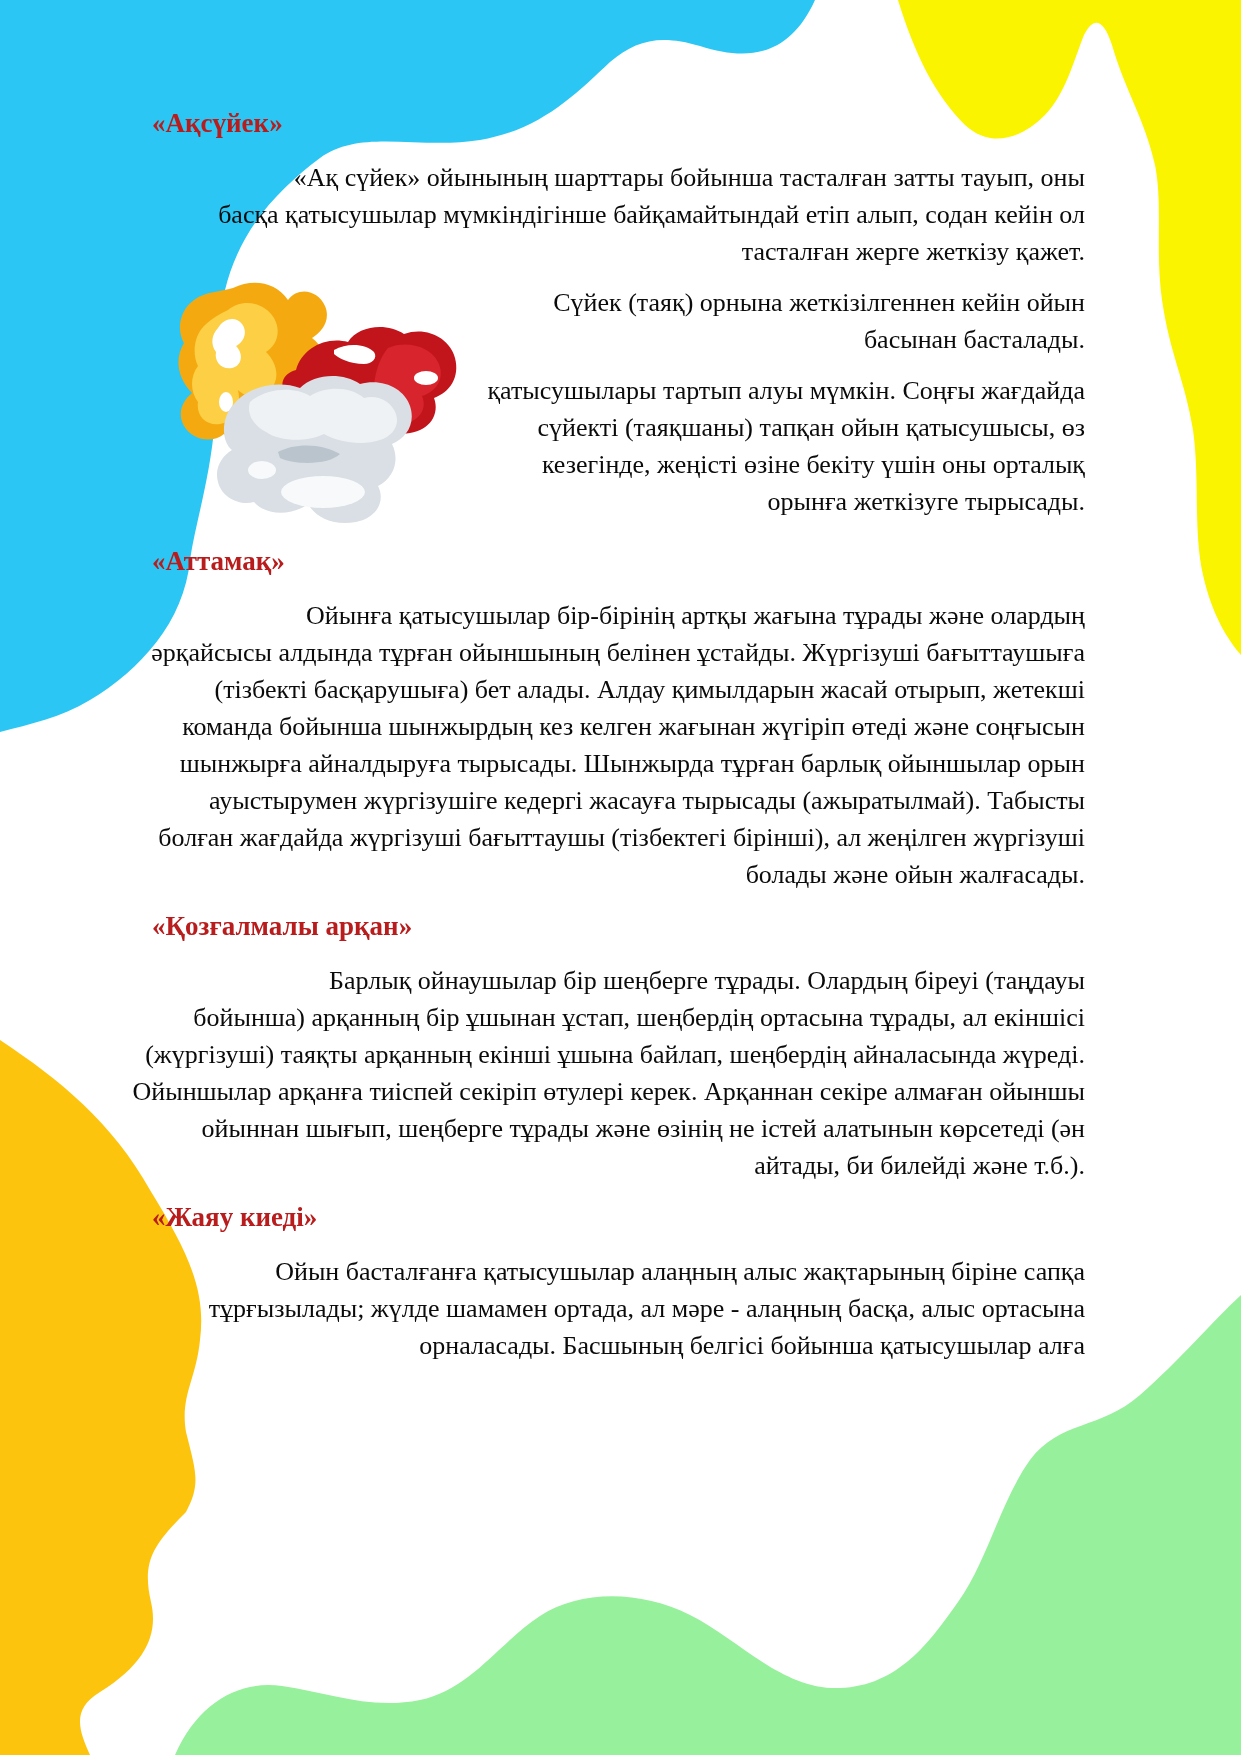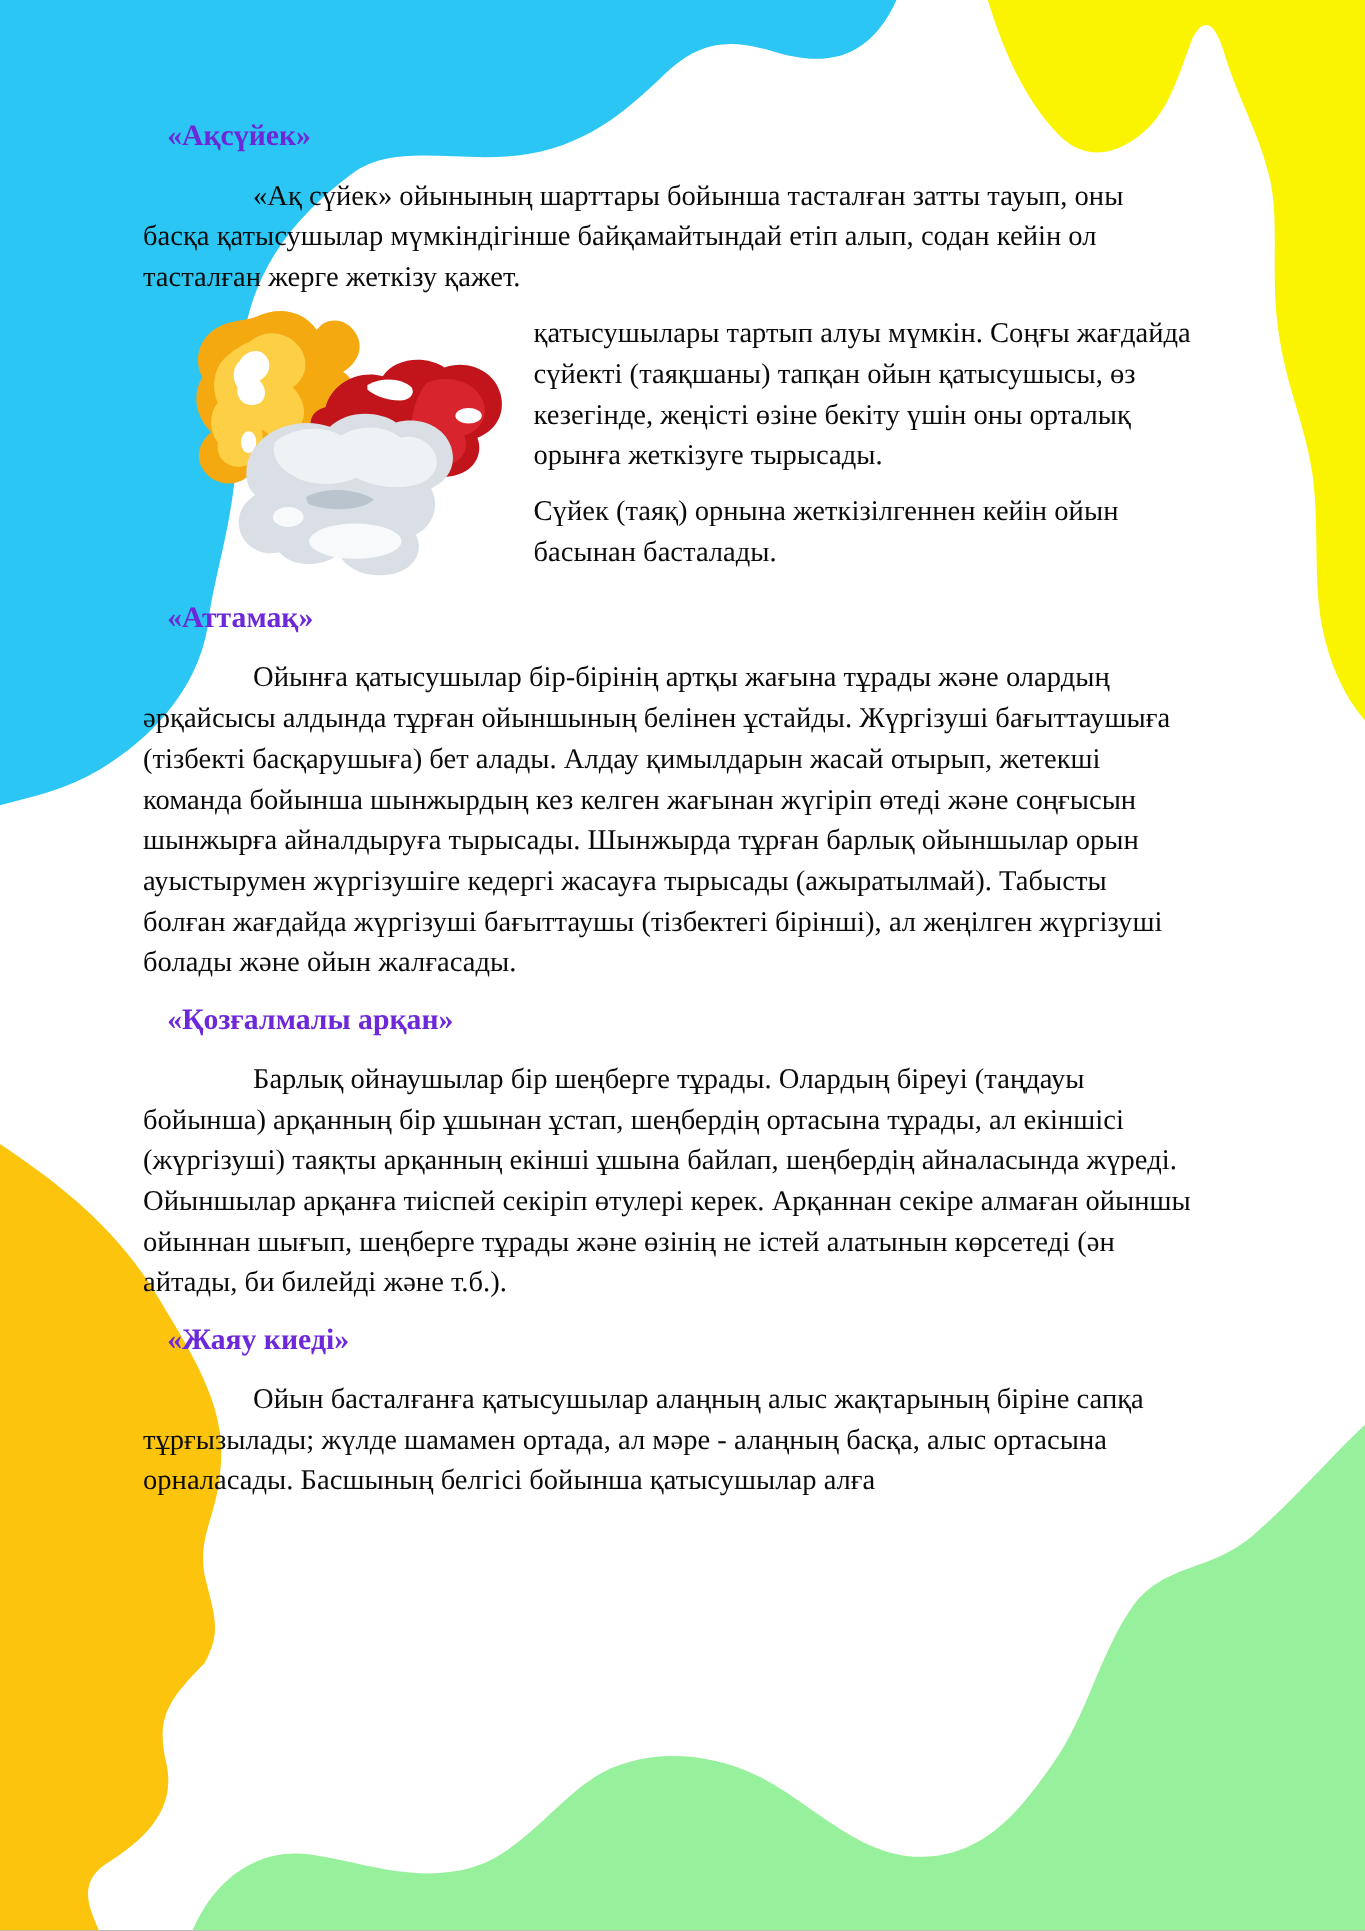--- a/index.html
+++ b/index.html
@@ -14,26 +14,26 @@
   }
   .decor{position:absolute;left:0;top:0;width:1241px;height:1755px;z-index:0;pointer-events:none;}
   .content{
     position:relative;z-index:2;
     padding:104px 156px 0 130px;
     font-size:26px;line-height:37px;
   }
   h2{
     font-size:27px;line-height:38px;
     font-weight:bold;
-    color:#6d28d9;
+    color:#b91c1c;
     margin:26px 0 17px 0;
     padding-left:22px;
   }
   h2:first-child{margin-top:0;}
-  p{margin:0 0 14px 0;text-align:left;}
+  p{margin:0 0 14px 0;text-align:right;}
   p.indent{text-indent:100px;}
   p.lead{margin-bottom:6px;}
   .wrap-zone{position:relative;min-height:252px;margin-bottom:6px;}
   .wrapped{margin-left:355px;}
   .bones{position:absolute;left:8px;top:-10px;width:345px;height:255px;}
 </style>
 </head>
 <body>
 
 <div class="page">
@@ -98,22 +98,22 @@
                  C196,252 178,244 170,230 C154,242 128,242 116,228 C102,232 84,224 80,208
                  C76,194 84,182 94,176 C82,166 84,142 96,130 Z" fill="#D9DFE5"></path>
             <path d="M112,128 C128,114 156,112 172,122 C188,112 212,112 226,124 C240,120 254,128 258,140
                  C262,152 254,162 242,166 C224,172 200,168 186,160 C170,168 142,168 128,158
                  C116,152 108,140 112,128 Z" fill="#EFF2F5"></path>
             <path d="M140,178 C158,168 186,170 202,180 C192,190 160,192 142,184 Z" fill="#BAC4CD"></path>
             <ellipse cx="185" cy="218" rx="42" ry="16" fill="#F7F9FA"></ellipse>
             <ellipse cx="124" cy="196" rx="14" ry="9" fill="#F7F9FA"></ellipse>
           </g>
         </svg>
+        <p class="wrapped">Сүйек (таяқ) орнына жеткізілгеннен кейін ойын басынан басталады.</p>
         <p class="wrapped">қатысушылары тартып алуы мүмкін. Соңғы жағдайда сүйекті (таяқшаны) тапқан ойын қатысушысы, өз кезегінде, жеңісті өзіне бекіту үшін оны орталық орынға жеткізуге тырысады.</p>
-        <p class="wrapped">Сүйек (таяқ) орнына жеткізілгеннен кейін ойын басынан басталады.</p>
       </div>
     </section>
 
     <section>
       <h2>«Аттамақ»</h2>
       <p class="indent">Ойынға қатысушылар бір-бірінің артқы жағына тұрады және олардың әрқайсысы алдында тұрған ойыншының белінен ұстайды. Жүргізуші бағыттаушыға (тізбекті басқарушыға) бет алады. Алдау қимылдарын жасай отырып, жетекші команда бойынша шынжырдың кез келген жағынан жүгіріп өтеді және соңғысын шынжырға айналдыруға тырысады. Шынжырда тұрған барлық ойыншылар орын ауыстырумен жүргізушіге кедергі жасауға тырысады (ажыратылмай). Табысты болған жағдайда жүргізуші бағыттаушы (тізбектегі бірінші), ал жеңілген жүргізуші болады және ойын жалғасады.</p>
     </section>
 
     <section>
     </section>

